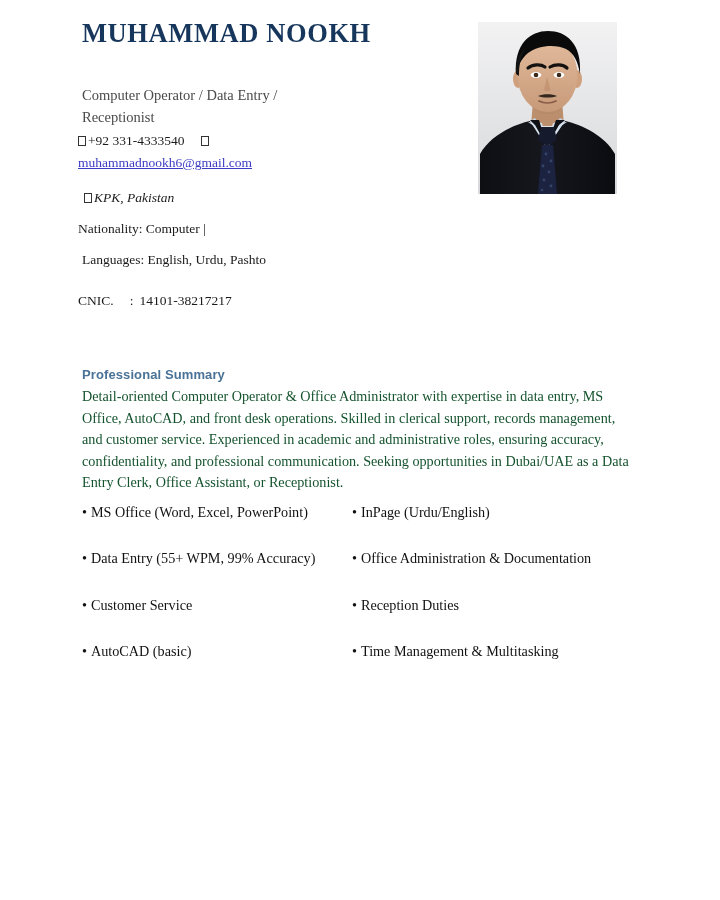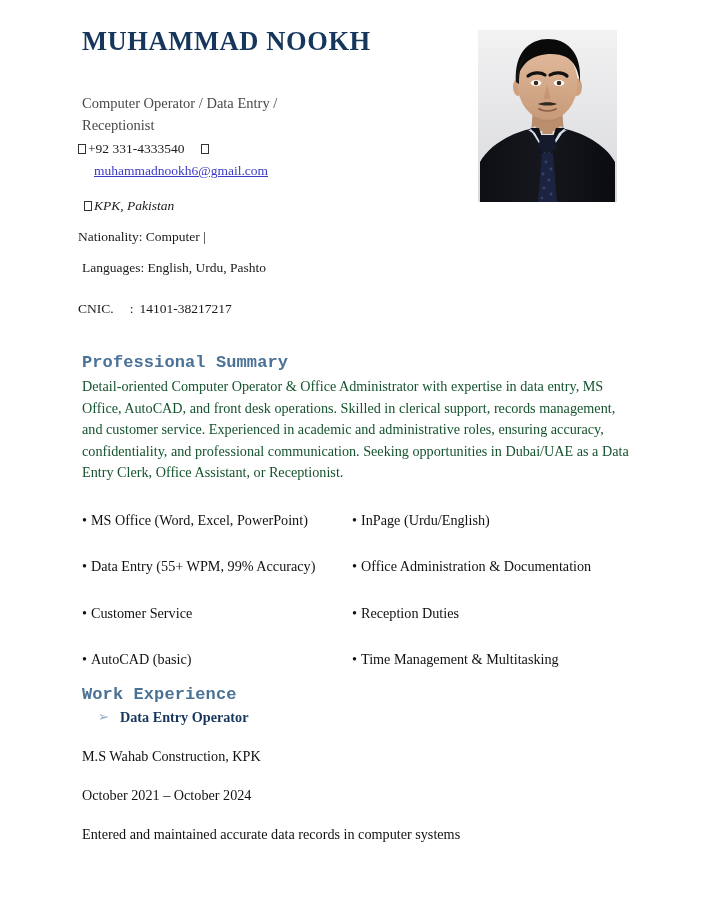--- a/index.html
+++ b/index.html
@@ -21,21 +21,20 @@
     width: 720px;
     height: 900px;
     background: #ffffff;
     box-sizing: border-box;
   }
 
   
   .header {
     position: relative;
     padding: 18px 0 0 0;
-    margin-top: 8px;
   }
 
   .name-title {
     position: absolute;
     left: 82px;
     top: 18px;
     font-family: "Liberation Serif", "DejaVu Serif", serif;
     font-size: 26.5px;
     font-weight: bold;
     letter-spacing: 0.6px;
@@ -81,21 +80,21 @@
   }
 
   .email-link {
     color: #3b3bc4;
     text-decoration: underline;
     font-size: 13.5px;
     font-family: "Liberation Serif", "DejaVu Serif", serif;
   }
 
   .line-phone   { position: absolute; left: 0;  top: 0;   white-space: nowrap; }
-  .line-email   { position: absolute; left: 16px;  top: 22px; white-space: nowrap; }
+  .line-email   { position: absolute; left: 0;  top: 22px; white-space: nowrap; }
   .line-loc     { position: absolute; left: 6px; top: 57px; white-space: nowrap; font-style: italic; }
   .line-nat     { position: absolute; left: 0;  top: 88px; white-space: nowrap; }
   .line-lang    { position: absolute; left: 4px; top: 119px; white-space: nowrap; }
   .line-cnic    { position: absolute; left: 0;  top: 160px; white-space: nowrap; }
   .line-cnic .cnic-label { letter-spacing: 0px; }
   .line-cnic .cnic-sep   { padding: 0 6px 0 16px; }
 
   
   .photo {
     position: absolute;
@@ -103,25 +102,26 @@
     top: 22px;
     width: 139px;
     height: 172px;
     overflow: hidden;
     background: #e9eaec;
   }
   .photo-svg { display: block; width: 139px; height: 172px; }
 
   
   .section-heading {
-    font-family: Liberation Mono, monospace;
-    font-size: 17px;
+    font-family: Liberation Sans, sans-serif;
+    font-size: 13px;
     font-weight: bold;
     color: #4a7296;
     letter-spacing: 0.1px;
+    margin-top: 22px;
   }
 
   .summary-section {
     position: absolute;
     left: 82px;
     top: 345px;
     width: 552px;
   }
   .summary-body {
     margin-top: 4px;
@@ -329,28 +329,14 @@
       </div>
       <div class="skill-item">
         <span class="dot">•</span><span>AutoCAD (basic)</span>
       </div>
       <div class="skill-item">
         <span class="dot">•</span><span>Time Management &amp; Multitasking</span>
       </div>
     </div>
   </div>
 
-  <div class="work-section">
-    <div class="section-heading">Work Experience</div>
-
-    <div class="job-entry-title">
-      <span class="arrow-bullet">➢</span>
-      <span>Data Entry Operator</span>
-    </div>
-
-    <div class="work-line work-company">M.S Wahab Construction, KPK</div>
-
-    <div class="work-line work-dates">October 2021 – October 2024</div>
-
-    <div class="work-line work-duty">Entered and maintained accurate data records in computer systems</div>
-  </div>
 
 </div>
 
 </body></html>

